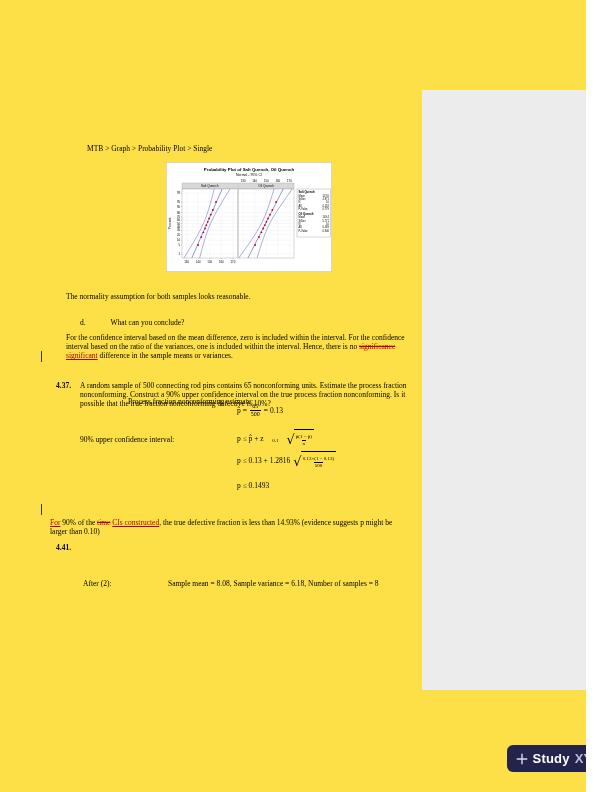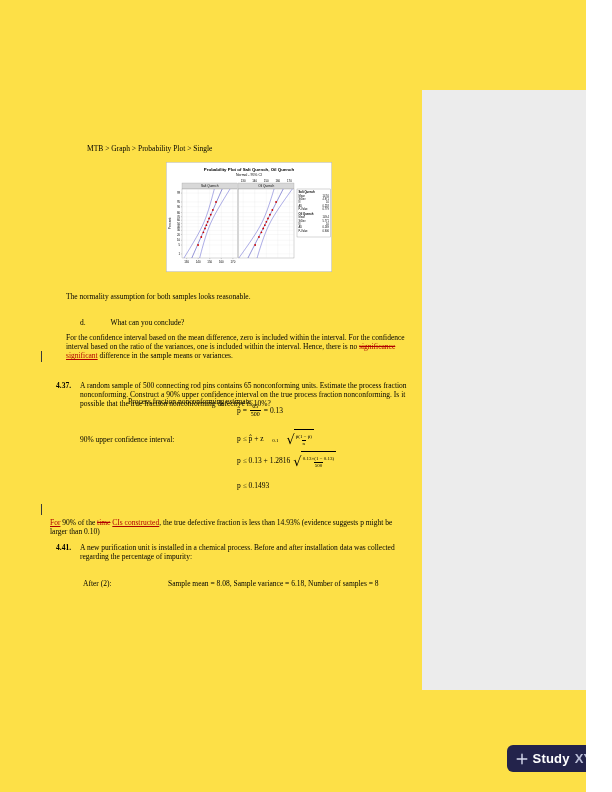--- a/index.html
+++ b/index.html
@@ -246,21 +246,20 @@
   <div class="abs t" style="left:50px;top:503px;width:349px;margin-top:15px;">
     <span class="ins">For</span>
     <span>90% of the</span>
     <span class="del">time</span>
     <span class="ins">CIs constructed</span><span>, the true defective fraction is less than 14.93% (evidence suggests p might be larger than 0.10)</span>
   </div>
 
   <div class="change-bar" style="top:504px;height:11px;"></div>
 
   <div class="abs t bold" style="left:56px;top:543px;">4.41.</div>
-  <div class="abs t" style="left:80px;top:543px;width:333px;">A new purification unit is installed in a chemical process.  Before and after installation data was collected regarding the percentage of impurity:</div>
 
   <div class="abs t" style="left:83px;top:579px;">
     <span class="lbl-col">After (2):</span><span>Sample mean = 8.08, Sample variance = 6.18, Number of samples = 8</span>
   </div>
 
   <a class="badge">
     <svg width="12" height="12" viewBox="0 0 12 12">
       <path d="M6 1.2 V10.8 M1.2 6 H10.8" stroke="#d9dcef" stroke-width="1.4" fill="none" stroke-linecap="round"></path>
     </svg>
     <span class="study">Study</span>

